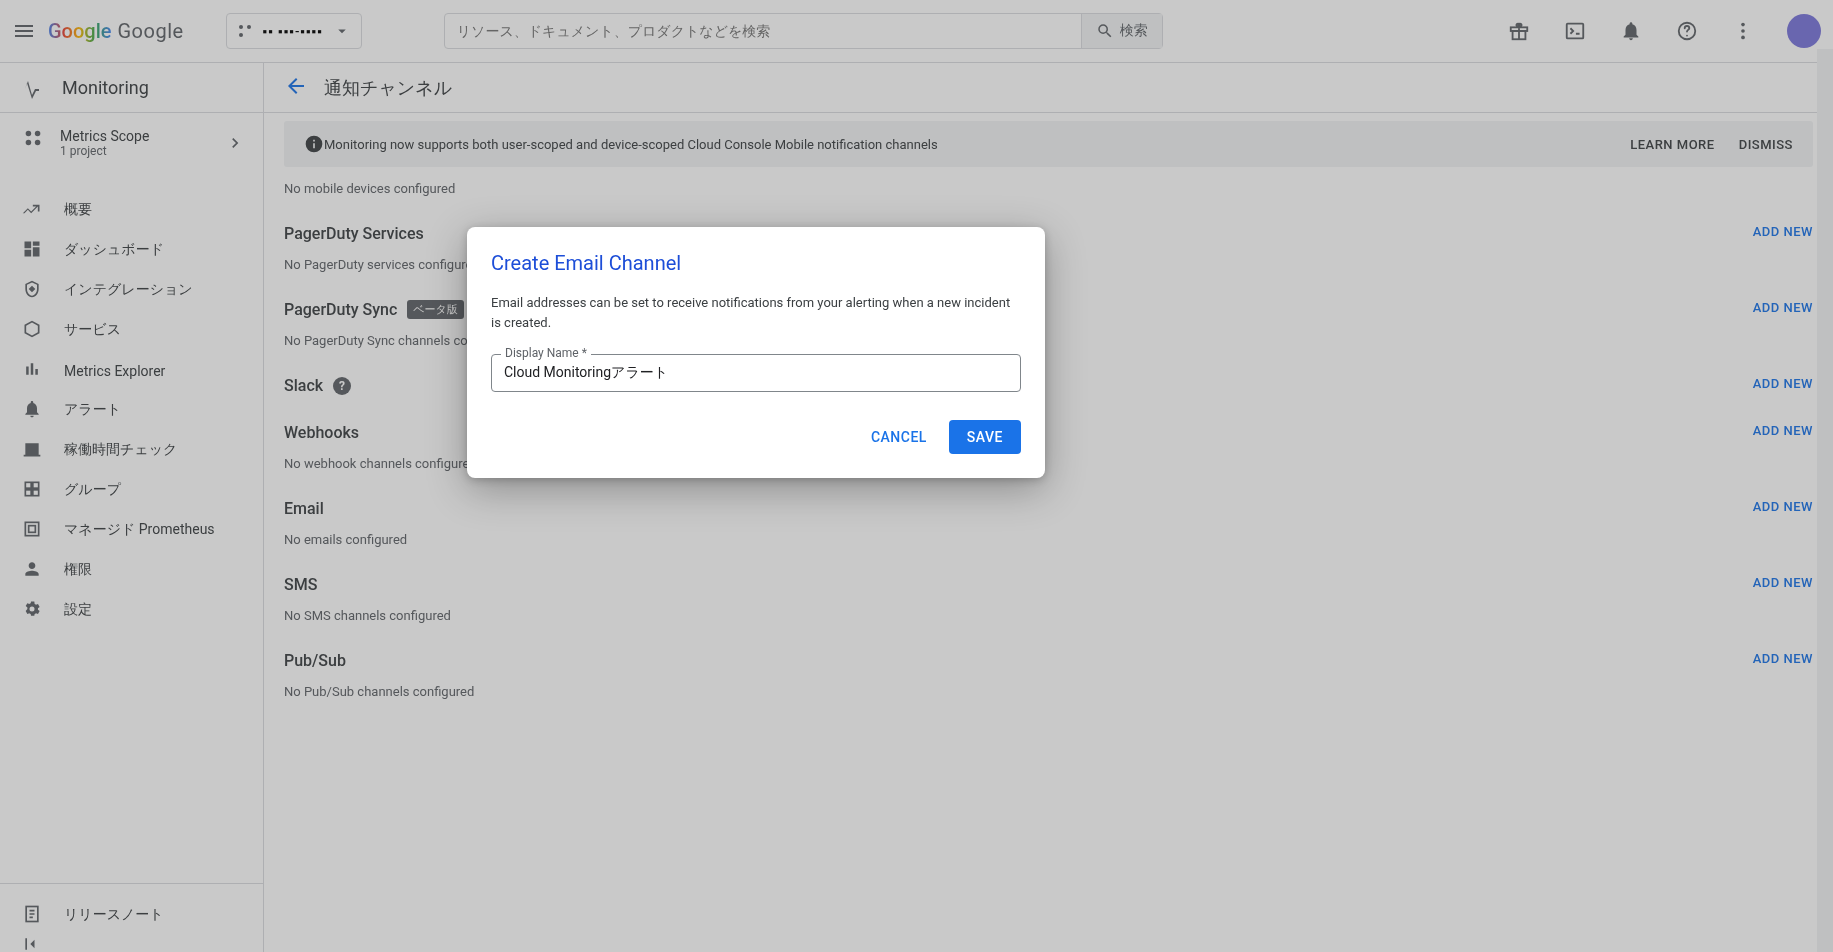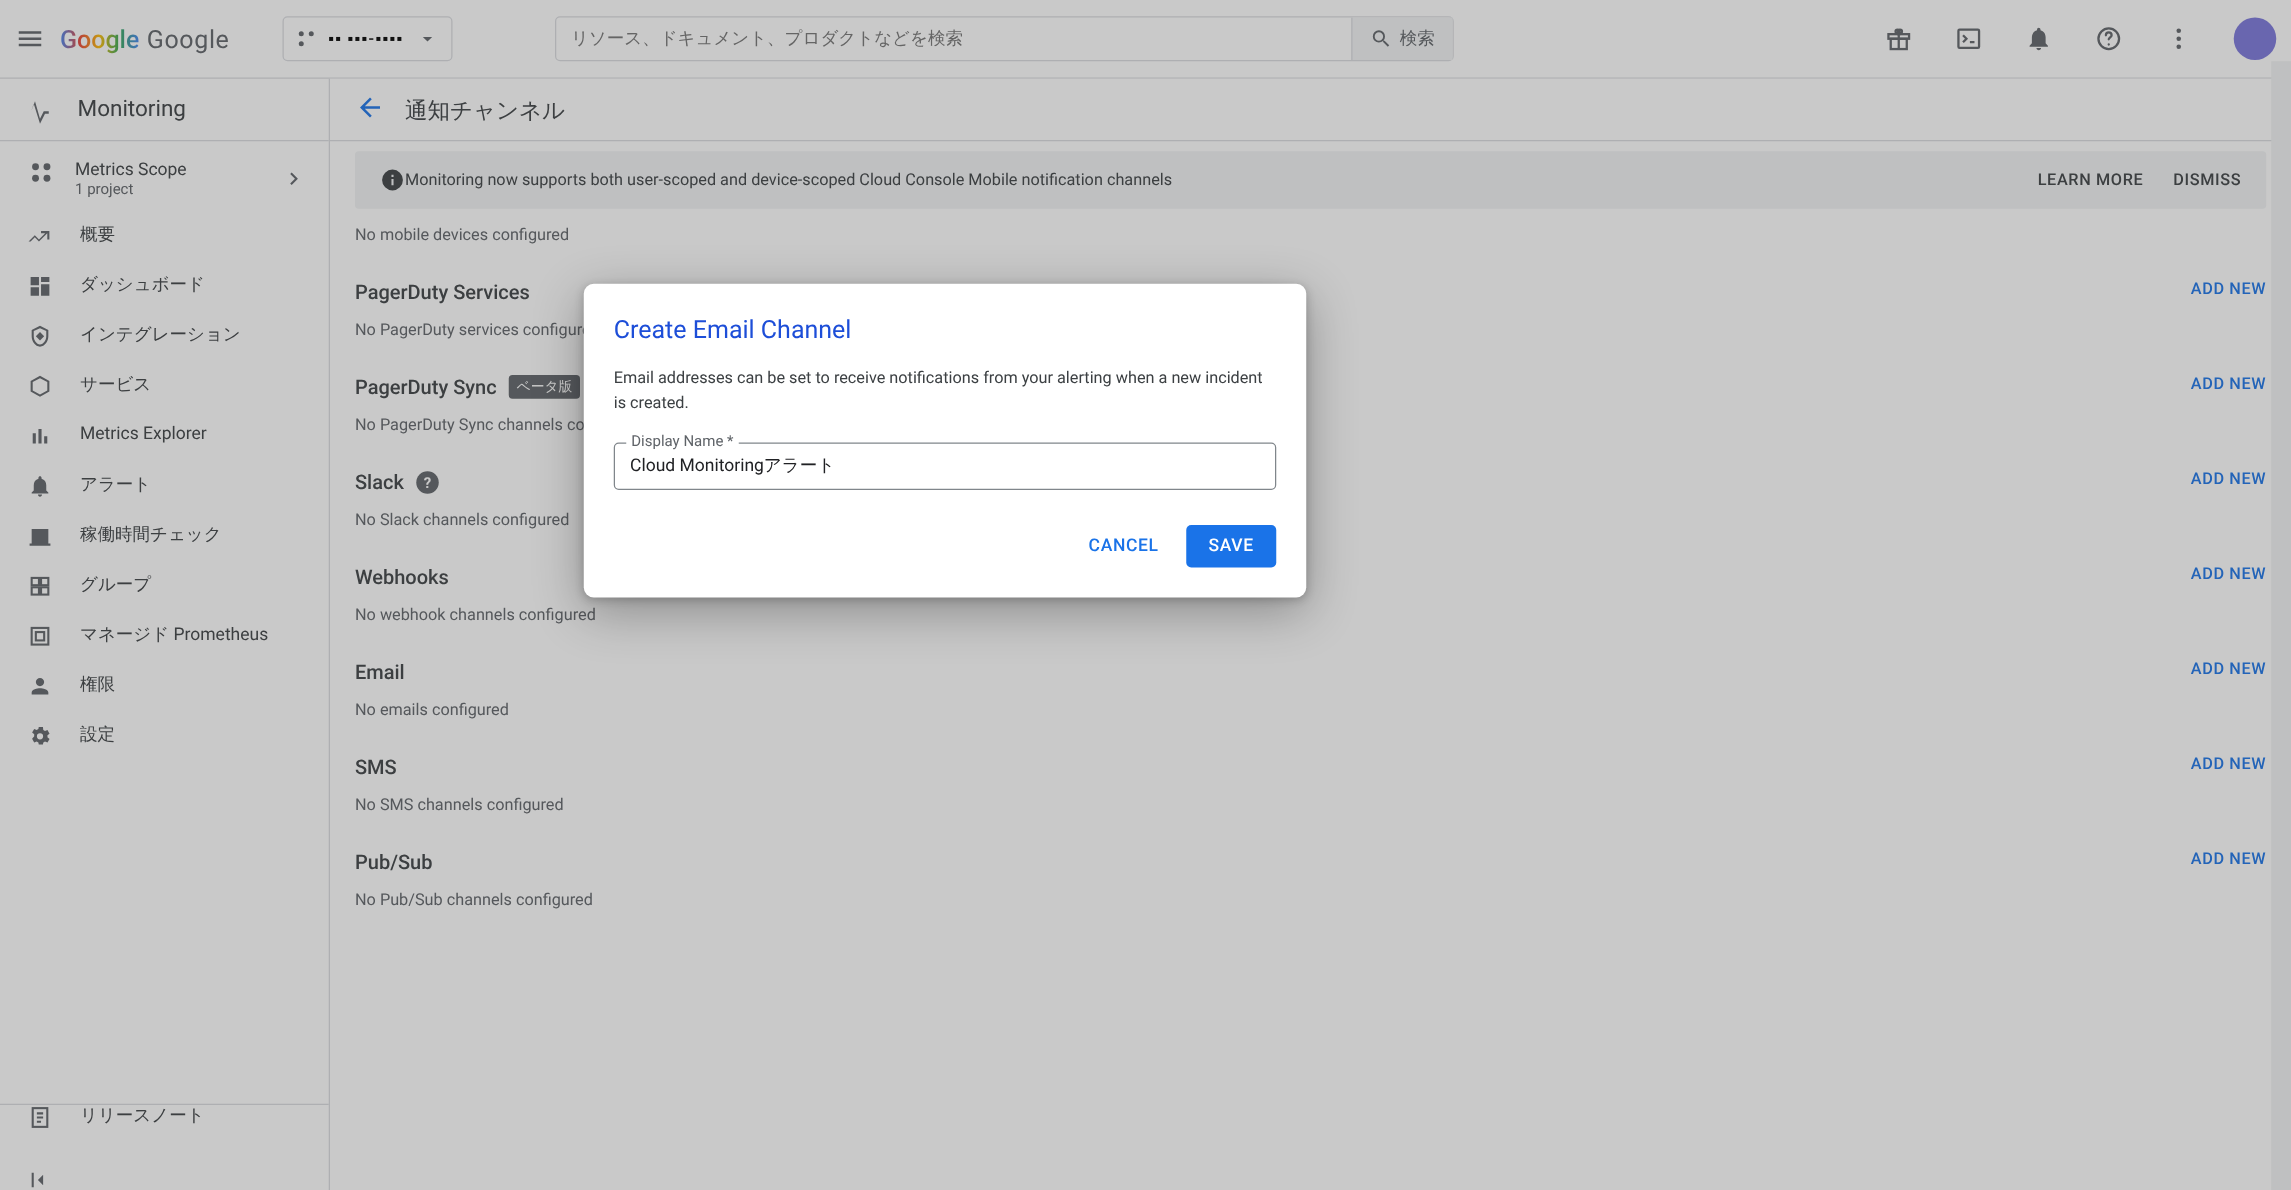--- a/index.html
+++ b/index.html
@@ -24,21 +24,21 @@
 .sidebar { width: 264px; border-right: 1px solid #dadce0; display: flex; flex-direction: column; position: relative;}
 .side-product { height: 50px; display: flex; align-items: center; padding: 0 18px; gap: 20px; border-bottom: 1px solid #dadce0;}
 .side-product svg { color: #5f6368; }
 .side-product-title { font-size: 18px; color: #3c4043; }
 .scope { height: 60px; display: flex; align-items: center; padding: 0 18px 0 60px; position: relative; cursor: pointer;}
 .scope-ico { position: absolute; left: 22px; top: 14px; color: #5f6368;}
 .scope-title { font-size: 14px; color: #3c4043; }
 .scope-sub { font-size: 12px; color: #5f6368; }
 .scope-chev { position: absolute; right: 18px; color: #5f6368;}
 .nav-items { padding-top: 6px; }
-.nav-item { height: 40px; display: flex; align-items: flex-start; padding: 0 18px 0 22px; gap: 22px; color: #3c4043; font-size: 14px; cursor: pointer;}
+.nav-item { height: 40px; display: flex; align-items: flex-end; padding: 0 18px 0 22px; gap: 22px; color: #3c4043; font-size: 14px; cursor: pointer;}
 .nav-item svg { width: 20px; height: 20px; color: #5f6368; flex-shrink: 0;}
 .side-bottom { border-top: 1px solid #dadce0; position: absolute; bottom: 42px; left: 0; right: 0; }
 .collapse { position: absolute; bottom: 8px; left: 22px; color: #5f6368; cursor: pointer;}
 
 
 .main { flex: 1; display: flex; flex-direction: column; overflow: hidden; background: #fff; }
 .page-header { height: 50px; display: flex; align-items: center; padding: 0 20px; gap: 16px; border-bottom: 1px solid #dadce0;}
 .back-arrow { color: #1a73e8; cursor: pointer;}
 .page-title { font-size: 18px; color: #3c4043;}
 .content-scroll { flex: 1; overflow-y: auto; padding: 0 20px 40px 20px;}
@@ -286,21 +286,20 @@
       <div class="section-title">PagerDuty Sync <span class="beta-badge">ベータ版</span></div>
       <span class="add-new">ADD NEW</span>
     </div>
     <div class="section-note">No PagerDuty Sync channels configured</div>
           </div>
           <div class="section">
     <div class="section-head">
       <div class="section-title">Slack <span class="help-circle">?</span></div>
       <span class="add-new">ADD NEW</span>
     </div>
-    <div class="section-note">No Slack channels configured</div>
           </div>
           <div class="section">
     <div class="section-head">
       <div class="section-title">Webhooks </div>
       <span class="add-new">ADD NEW</span>
     </div>
     <div class="section-note">No webhook channels configured</div>
           </div>
           <div class="section">
     <div class="section-head">

